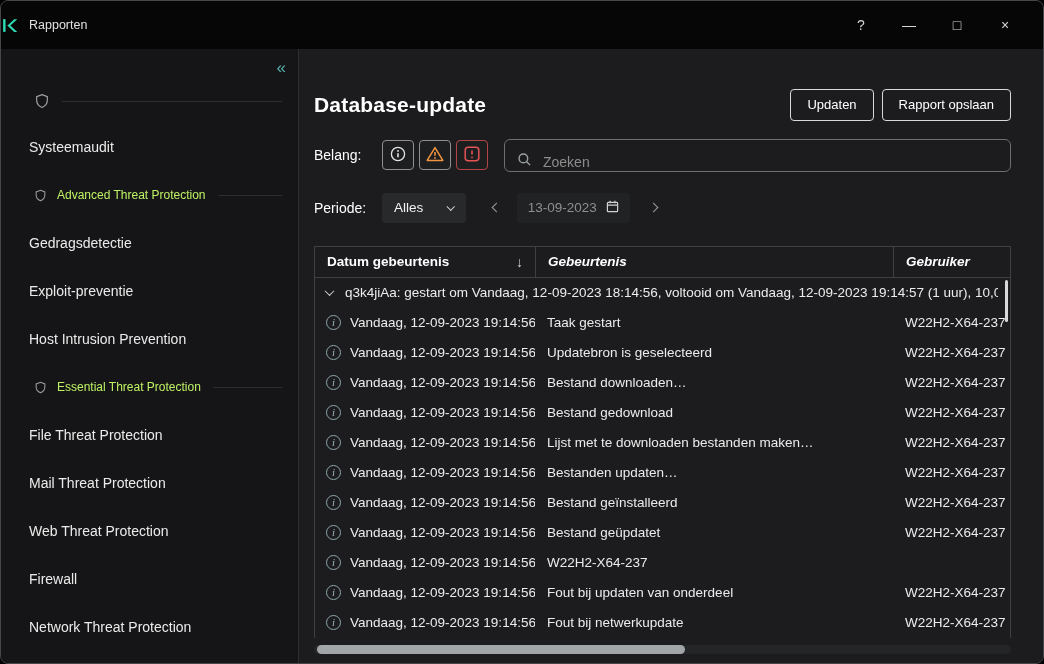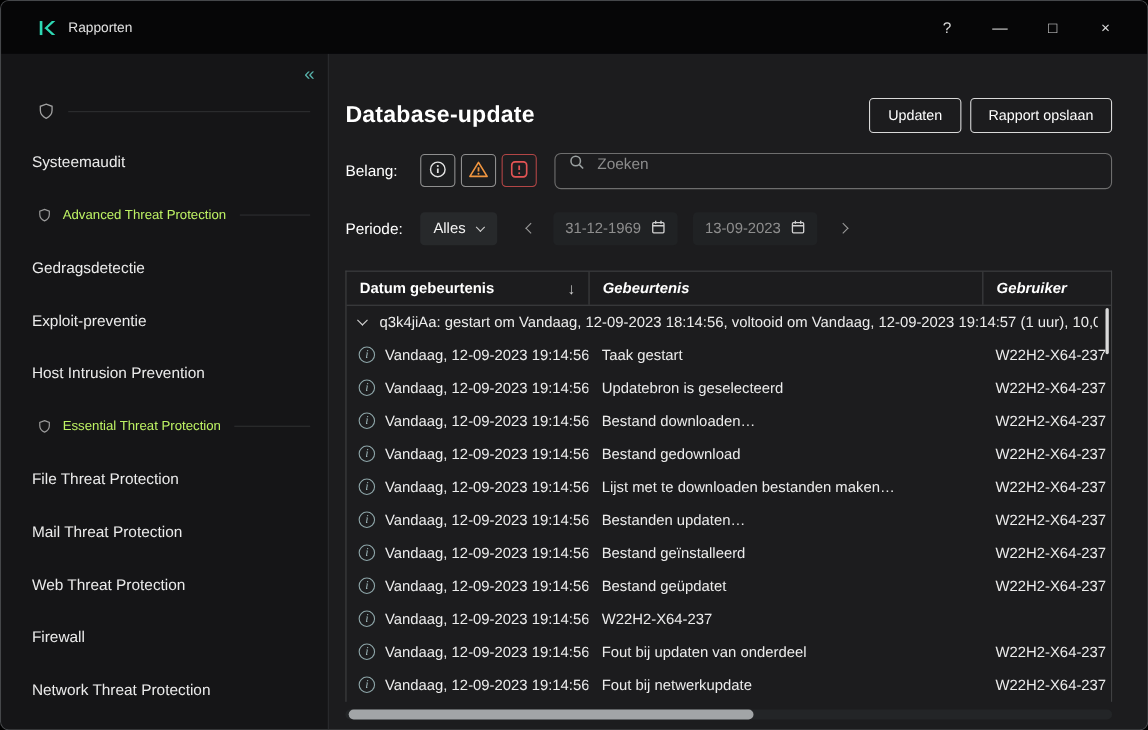--- a/index.html
+++ b/index.html
@@ -1,19 +1,19 @@
 <!DOCTYPE html>
 <html><head>
 <meta charset="utf-8">
 <style>
   html,body{margin:0;padding:0;background:#000;font-family:"Liberation Sans",sans-serif;}
   *{box-sizing:border-box;}
   .window{width:1044px;height:664px;background:#1c1c1e;border:1px solid #45474a;border-radius:8px;overflow:hidden;display:flex;flex-direction:column;}
   
-  .titlebar{height:48px;flex:0 0 48px;background:#060607;display:flex;align-items:center;padding-left:33px;}
+  .titlebar{height:48px;flex:0 0 48px;background:#060607;display:flex;align-items:center;}
   .logo{width:17px;height:17px;display:inline-flex;}
   .apptitle{margin-left:11px;font-size:12.5px;color:#e0e0e0;}
   .win-controls{margin-left:auto;display:flex;gap:28px;padding-right:28px;}
   .wc{width:20px;text-align:center;font-size:14px;color:#d6d6d6;cursor:default;}
   
   .body{flex:1;display:flex;min-height:0;}
   .sidebar{width:298px;flex:0 0 298px;background:#151517;border-right:1px solid #2e2f31;padding-left:16px;}
   .collapse-row{height:24px;margin-top:6px;display:flex;justify-content:flex-end;align-items:center;padding-right:12px;}
   .collapse-glyph{font-size:17px;color:#57b0a9;line-height:1;}
   .side-top{height:44px;display:flex;align-items:center;}
@@ -28,24 +28,24 @@
   .page-head h1{margin:0;font-size:21px;font-weight:700;color:#fff;letter-spacing:.2px;}
   .head-btns{display:flex;gap:8px;}
   .btn{background:transparent;border:1px solid #d9d9d9;border-radius:4px;color:#fff;font-size:13px;font-family:inherit;padding:7px 16px;cursor:pointer;line-height:1.2;}
   .frow{display:flex;align-items:center;}
   .belang{margin-top:18px;}
   .periode{margin-top:21px;}
   .flabel{width:68px;flex:0 0 68px;font-size:14px;color:#fff;}
   .imp-group{display:flex;gap:5px;}
   .imp{width:32px;height:30px;background:#1d1e20;border:1px solid #8f8f8f;border-radius:4px;display:inline-flex;align-items:center;justify-content:center;padding:0;cursor:pointer;}
   .imp-crit{border-color:#b24646;}
-  .search{flex:1;margin-left:16px;height:33px;border:1px solid #6e6e6e;border-radius:6px;display:flex;align-items:flex-start;padding:0 12px;gap:9px;}
+  .search{flex:1;margin-left:16px;height:33px;border:1px solid #6e6e6e;border-radius:6px;display:flex;align-items:flex-end;padding:0 12px;gap:9px;}
   .search input{flex:1;background:transparent;border:none;outline:none;color:#eaeaea;font-size:14px;font-family:inherit;}
   .search input::placeholder{color:#8c8c8c;}
-  .select{display:inline-flex;align-items:center;gap:11px;background:#27292b;border-radius:4px;height:30px;padding:0 12px;color:#f2f2f2;font-size:13.5px;cursor:pointer;}
+  .select{display:inline-flex;align-items:center;gap:25px;background:#27292b;border-radius:4px;height:30px;padding:0 12px;color:#f2f2f2;font-size:13.5px;cursor:pointer;}
   .navchev{display:inline-flex;align-items:center;justify-content:center;width:16px;cursor:pointer;}
   .navchev.prev{margin:0 12px 0 23px;}
   .navchev.next{margin-left:16px;}
   .datechip{display:inline-flex;align-items:center;gap:9px;background:#202224;border-radius:4px;height:30px;padding:0 11px;color:#8e8e8e;font-size:13.5px;cursor:pointer;}
   .datechip + .datechip{margin-left:14px;}
   
   .chev{display:inline-block;width:7px;height:7px;border-right:1.6px solid #cfcfcf;border-bottom:1.6px solid #cfcfcf;}
   .chev.small{width:5.5px;height:5.5px;}
   .chev.down{transform:rotate(45deg) translate(-1px,-1px);}
   .chev.left{transform:rotate(135deg);border-color:#9a9a9a;}
@@ -208,31 +208,20 @@
       <div class="frow periode">
         <span class="flabel">Periode:</span>
         <div class="select">
           <span>Alles</span>
           <span class="chev small down"></span>
         </div>
         <span class="navchev prev">
             <span class="chev left"></span>
           </span>
         <div class="datechip">
-          <span>31-12-1969</span>
-          <span>
-            <svg viewBox="0 0 14 14" width="13" height="13" fill="none" stroke="#d2d2d2" stroke-width="1.3">
-              <rect x="1.5" y="2.6" width="11" height="10" rx="1"></rect>
-              <line x1="4.4" y1="0.8" x2="4.4" y2="3.6"></line>
-              <line x1="9.6" y1="0.8" x2="9.6" y2="3.6"></line>
-              <line x1="1.5" y1="5.6" x2="12.5" y2="5.6"></line>
-            </svg>
-          </span>
-        </div>
-        <div class="datechip">
           <span>13-09-2023</span>
           <span>
             <svg viewBox="0 0 14 14" width="13" height="13" fill="none" stroke="#d2d2d2" stroke-width="1.3">
               <rect x="1.5" y="2.6" width="11" height="10" rx="1"></rect>
               <line x1="4.4" y1="0.8" x2="4.4" y2="3.6"></line>
               <line x1="9.6" y1="0.8" x2="9.6" y2="3.6"></line>
               <line x1="1.5" y1="5.6" x2="12.5" y2="5.6"></line>
             </svg>
           </span>
         </div>

